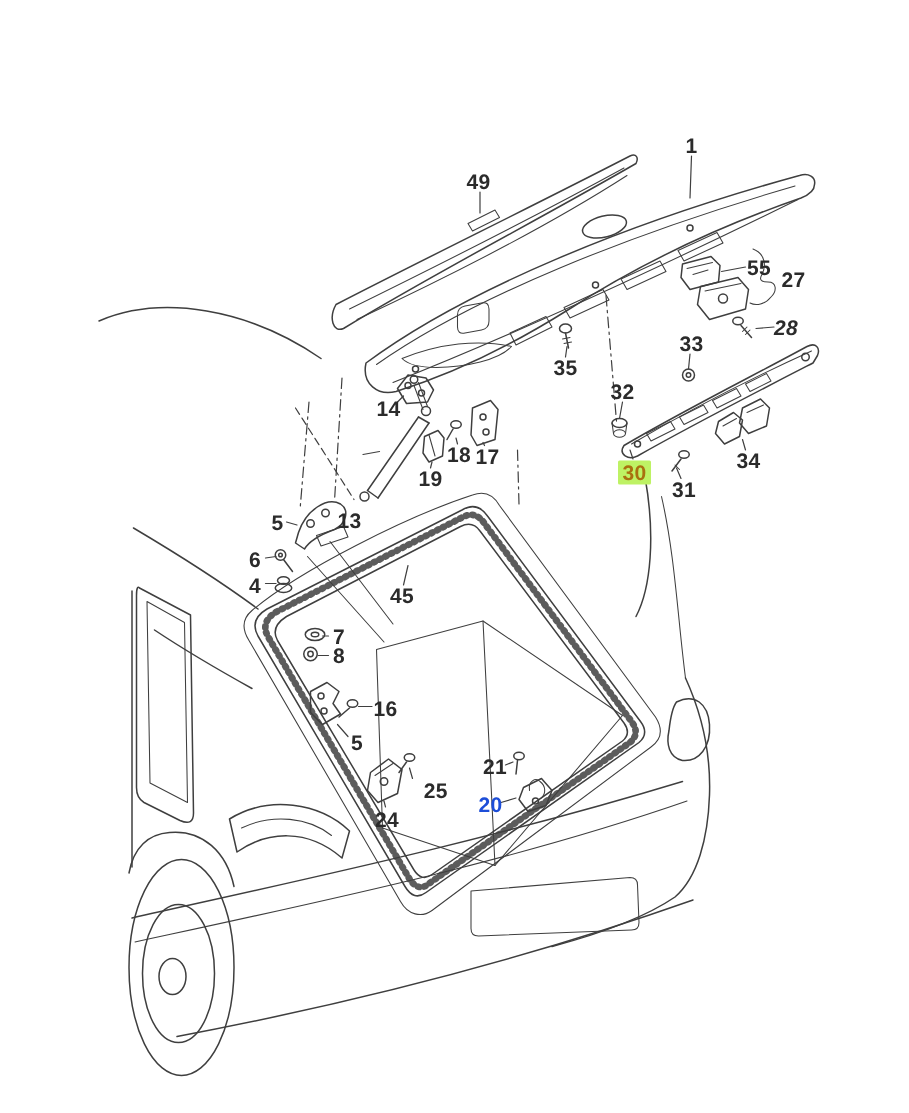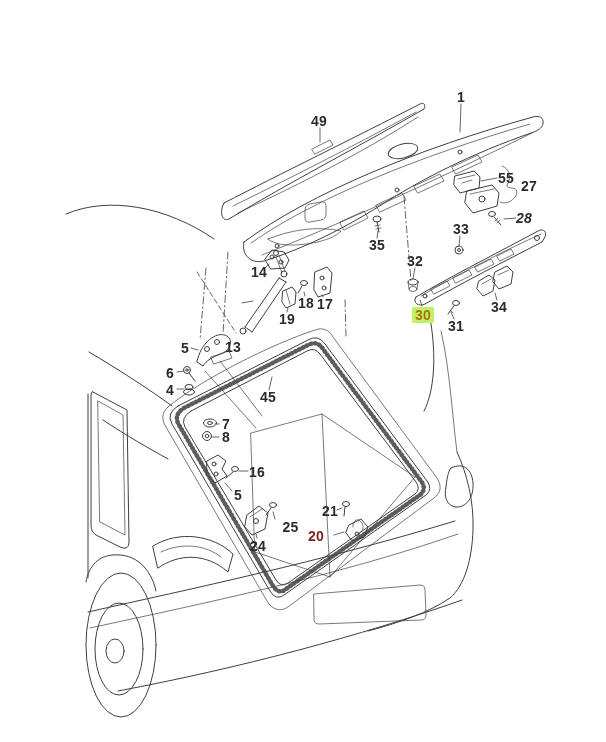--- a/index.html
+++ b/index.html
@@ -247,15 +247,15 @@
       <div class="part-label" style="left: 170px; top: 373px; color: rgb(43, 43, 43);">6</div>
       <div class="part-label" style="left: 170px; top: 390px; color: rgb(43, 43, 43);">4</div>
       <div class="part-label" style="left: 268px; top: 397px; color: rgb(43, 43, 43);">45</div>
       <div class="part-label" style="left: 226px; top: 424px; color: rgb(43, 43, 43);">7</div>
       <div class="part-label" style="left: 226px; top: 437px; color: rgb(43, 43, 43);">8</div>
       <div class="part-label" style="left: 257px; top: 472px; color: rgb(43, 43, 43);">16</div>
       <div class="part-label" style="left: 238px; top: 495px; color: rgb(43, 43, 43);">5</div>
       <div class="part-label" style="left: 276px; top: 527px; color: rgb(43, 43, 43); padding-left: 32px;">25</div>
       <div class="part-label" style="left: 258px; top: 546px; color: rgb(43, 43, 43);">24</div>
       <div class="part-label" style="left: 330px; top: 511px; color: rgb(43, 43, 43);">21</div>
-      <div class="part-label" style="left: 316px; top: 536px; color: #7f1d1d;">20</div>
+      <div class="part-label" style="left: 327px; top: 536px; color: #1d4ed8;">20</div>
     </div>
 </div>
 
 </body></html>

